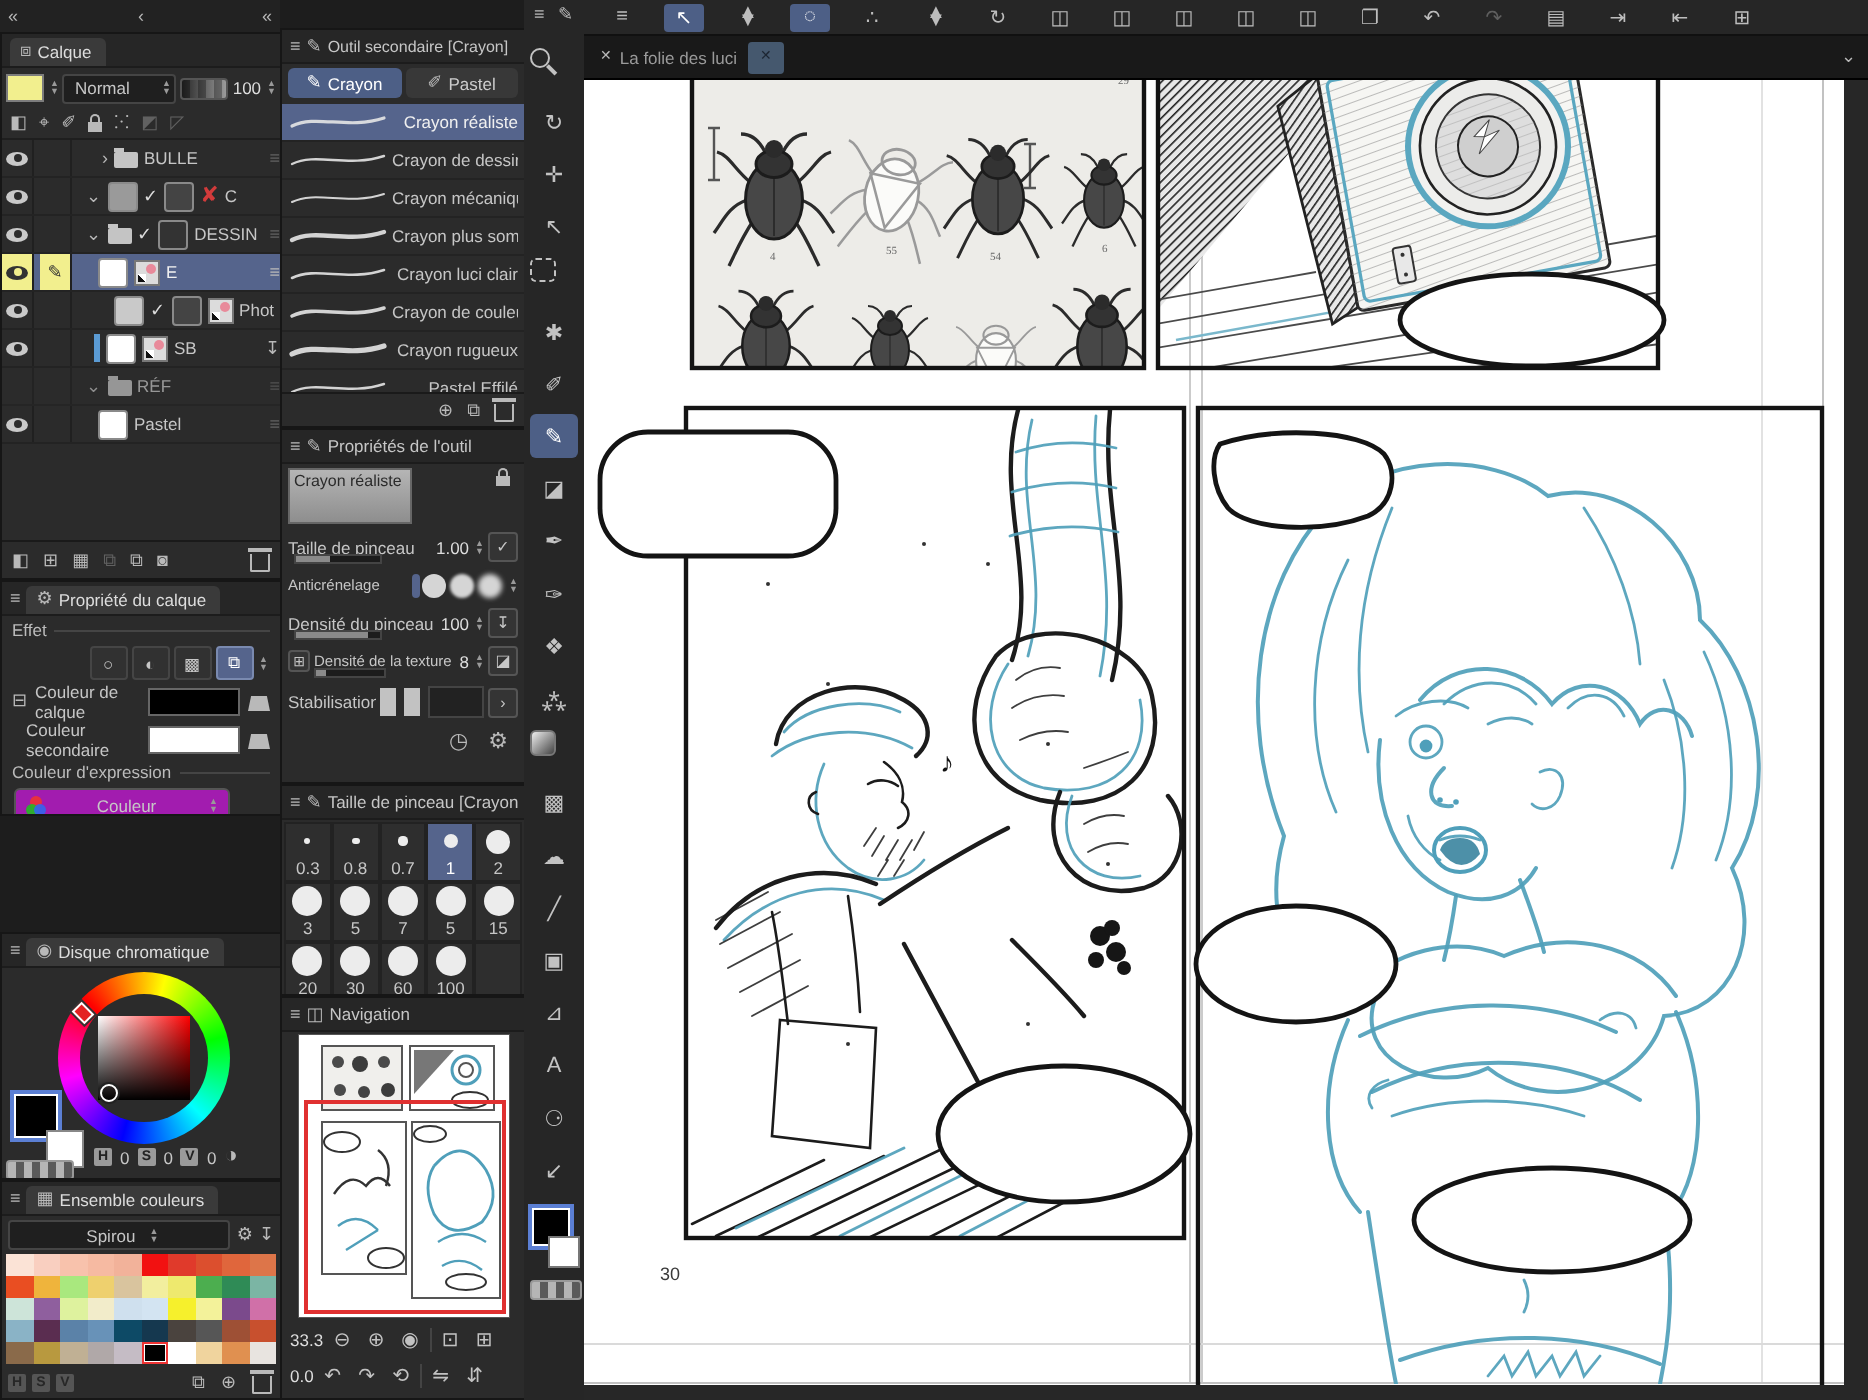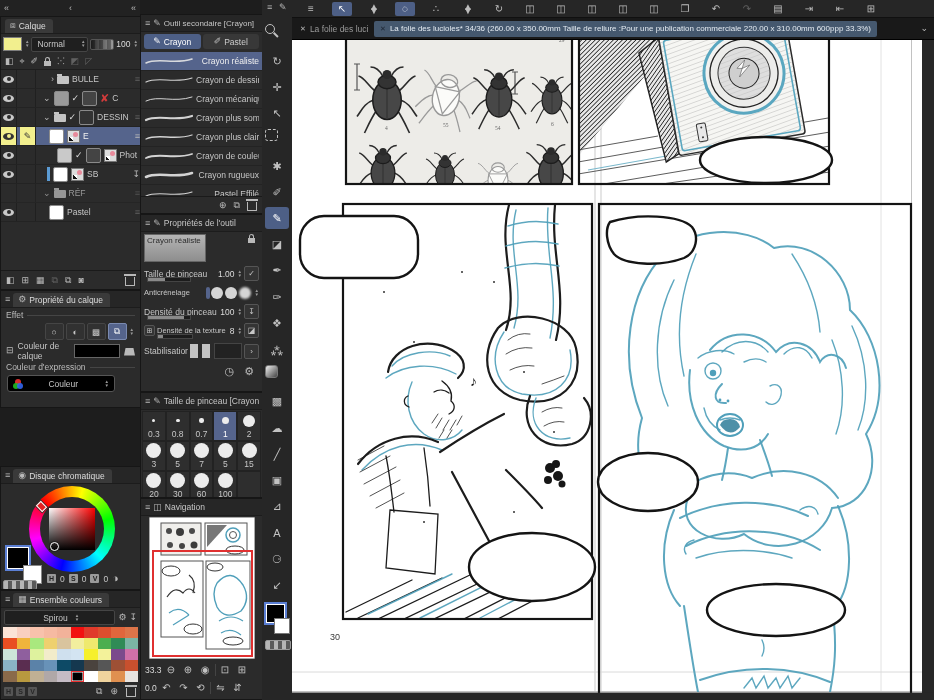--- a/index.html
+++ b/index.html
@@ -49,21 +49,21 @@
   
   .seclabel{display:flex;align-items:center;gap:4px;padding:2px 5px;color:#bbb}
   .seclabel::after{content:"";flex:1;height:1px;background:#454545}
   .fxrow{display:flex;gap:2px;justify-content:flex-end;align-items:center;padding:1px 6px}
   .fxbtn{width:17px;height:15px;border:1px solid #454545;border-radius:2px;display:flex;
          align-items:center;justify-content:center;background:#313131}
   .fxbtn.on{background:#55648c;border-color:#7a8ab0;color:#fff}
   .clrrow{display:flex;align-items:center;gap:4px;padding:2px 5px;height:15px}
   .clrbox{width:44px;height:12px;border:1px solid #666}
   .bucket{width:11px;height:8px;background:#b9b9b9;clip-path:polygon(15% 0,85% 0,100% 100%,0 100%);margin-top:2px}
-  .ddl{display:flex;align-items:center;gap:5px;background:#000000;border:1px solid #555;border-radius:3px;
+  .ddl{display:flex;align-items:center;gap:5px;background:#a21caf;border:1px solid #555;border-radius:3px;
        height:15px;padding:0 5px;justify-content:space-between}
   .rgbdot{width:10px;height:10px;position:relative;flex:none}
   .rgbdot i{position:absolute;width:6px;height:6px;border-radius:50%;opacity:.9}
   
   .ring{position:absolute;width:86px;height:86px;border-radius:50%;
         background:conic-gradient(from 315deg,#f00,#ff0,#0f0,#0ff,#00f,#f0f,#f00)}
   .ring::after{content:"";position:absolute;inset:11px;border-radius:50%;background:#2b2b2b}
   .svsq{position:absolute;width:46px;height:42px;
         background:linear-gradient(to bottom,rgba(0,0,0,0),#000),linear-gradient(to right,#fff,#f00)}
   .hmark{position:absolute;width:7px;height:5px;background:#e32222;border:1.5px solid #fff;transform:rotate(45deg);box-shadow:0 0 0 1px #333}
@@ -287,20 +287,25 @@
     <span class="fxbtn">▩</span>
     <span class="fxbtn on">⧉</span>
     <span class="st"></span>
   </div>
   <div class="clrrow">
     <span class="g">⊟</span>
     <span style="flex:1">Couleur de calque</span>
     <span class="clrbox" style="background:#000"></span>
     <span class="bucket"></span>
   </div>
+  <div class="clrrow" style="padding-left:12px">
+    <span style="flex:1">Couleur secondaire</span>
+    <span class="clrbox" style="background:#fff"></span>
+    <span class="bucket"></span>
+  </div>
   <div class="seclabel">
       <span>Couleur d'expression</span>
     </div>
   <div style="padding:1px 6px">
     <span class="ddl" style="width:96px">
       <span class="rgbdot">
         <i style="left:2px;top:0;background:#e33"></i>
           <i style="left:0;top:4px;background:#2b2"></i>
           <i style="left:4px;top:4px;background:#36e"></i>
       </span>
@@ -454,21 +459,21 @@
       <div class="subrow">
         <svg width="50" height="14">
           <path d="M2,9 C14,3 30,11 48,5" fill="none" stroke="#e6e6e6" stroke-linecap="round" stroke-width="2.2" opacity="0.9"></path>
         </svg>
         <span class="lbl">Crayon plus sombre</span>
       </div>
       <div class="subrow">
         <svg width="50" height="14">
           <path d="M2,9 C14,3 30,11 48,5" fill="none" stroke="#e6e6e6" stroke-linecap="round" stroke-width="1.3" opacity="0.9"></path>
         </svg>
-        <span class="lbl">Crayon plus clair</span>
+        <span class="lbl">Crayon luci clair</span>
       </div>
       <div class="subrow">
         <svg width="50" height="14">
           <path d="M2,9 C14,3 30,11 48,5" fill="none" stroke="#e6e6e6" stroke-linecap="round" stroke-width="1.8" opacity="0.9"></path>
         </svg>
         <span class="lbl">Crayon de couleur</span>
       </div>
       <div class="subrow">
         <svg width="50" height="14">
           <path d="M2,9 C14,3 30,11 48,5" fill="none" stroke="#e6e6e6" stroke-linecap="round" stroke-width="2.6" opacity="0.9"></path>
@@ -726,21 +731,20 @@
     <span class="ticon">⊞</span>
   </div>
 
 <div id="tabbar">
   <span class="dtab" style="max-width:64px">
     <span class="g" style="font-size:7px">✕</span>
     <span>La folie des luci</span>
   </span>
   <span class="dtab on">
     <span class="g" style="font-size:7px;color:#1d2633">✕</span>
-    <span style="font-size:8px">La folie des lucioles* 34/36 (260.00 x 350.00mm Taille de reliure :Pour une publication commerciale 220.00 x 310.00mm 600ppp 33.3%)</span>
   </span>
   <span class="g" style="margin-left:auto;margin-right:6px">⌄</span>
 </div>
 
 <div id="canvas-wrap">
 <svg width="642" height="660">
   <defs>
     <pattern id="hD" width="3.2" height="3.2" patternUnits="userSpaceOnUse" patternTransform="rotate(45)">
       <rect width="3.2" height="3.2" fill="#e8e8e8"></rect>
           <line x1="0" y1="0" x2="0" y2="3.2" stroke="#232323" stroke-width="1.6"></line>

